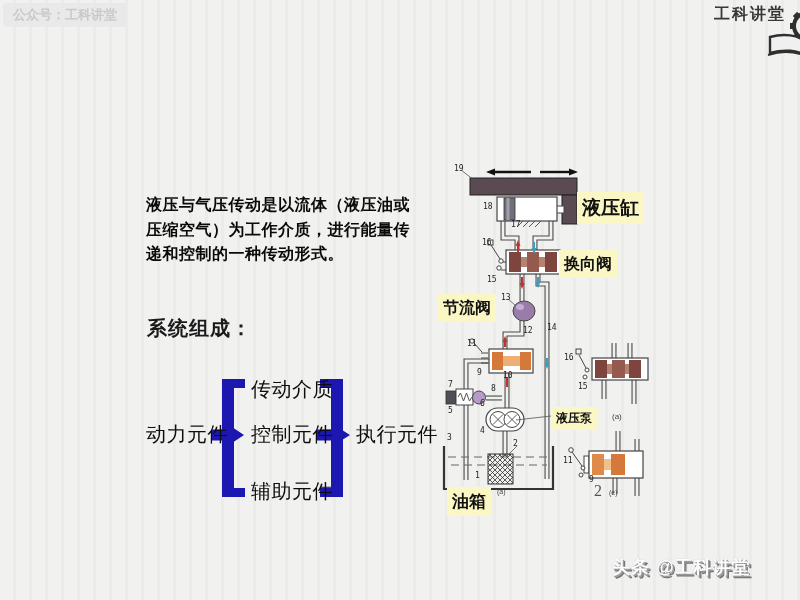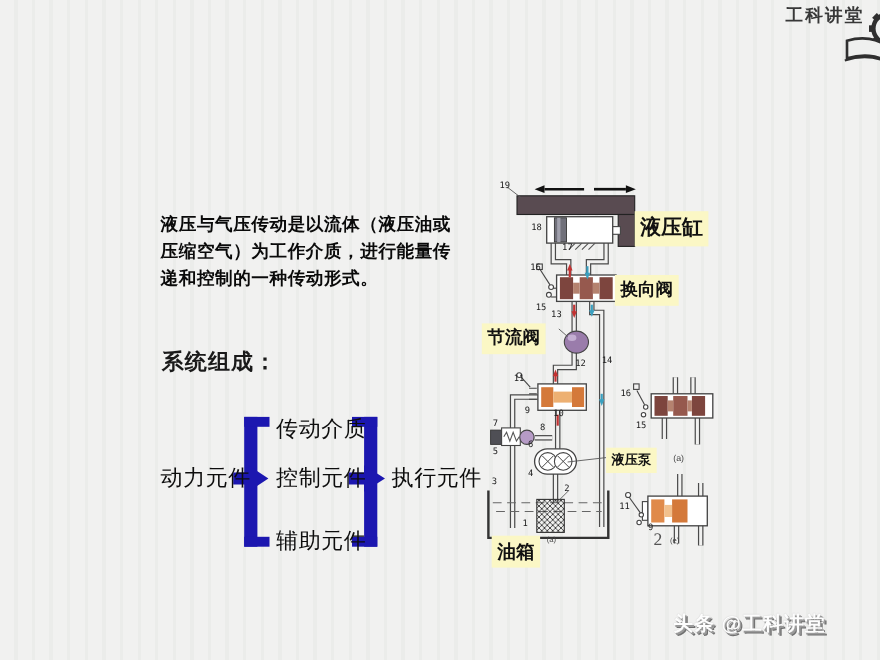--- a/index.html
+++ b/index.html
@@ -40,20 +40,21 @@
   }
   .pipe-o{stroke:#4a4a4a;stroke-width:5;fill:none;}
   .pipe-i{stroke:#f1f1f0;stroke-width:2.8;fill:none;}
   svg{position:absolute;overflow:visible;}
 </style>
 </head>
 <body>
 
 <div class="slide">
 
+  <div class="abs watermark">公众号：工科讲堂</div>
 
   <div class="abs logo">
     <svg width="94" height="56" viewBox="0 0 94 56">
       <g stroke="#2f2f2f" fill="none">
 
         <g stroke-width="6">
           <line x1="57" y1="22" x2="57" y2="5" transform="rotate(0 57 22)"></line>
           <line x1="57" y1="22" x2="57" y2="5" transform="rotate(45 57 22)"></line>
           <line x1="57" y1="22" x2="57" y2="5" transform="rotate(90 57 22)"></line>
           <line x1="57" y1="22" x2="57" y2="5" transform="rotate(135 57 22)"></line>
@@ -271,21 +272,21 @@
   <div class="cap" style="left:594px;top:483px;font-size:16px;color:#555;font-family:'Liberation Serif',serif;">2</div>
   <div class="cap" style="left:609px;top:489px;font-size:7px;">(e)</div>
 
   <div>
     <span class="pnum" style="left:454px;top:165px;">19</span>
     <span class="pnum" style="left:483px;top:203px;">18</span>
     <span class="pnum" style="left:511px;top:221px;">17</span>
     <span class="pnum" style="left:482px;top:239px;">16</span>
     <span class="pnum" style="left:487px;top:276px;">15</span>
     <span class="pnum" style="left:547px;top:288px;margin-top:36px;">14</span>
-    <span class="pnum" style="left:501px;top:282px;text-align:right;">13</span>
+    <span class="pnum" style="left:501px;top:294px;text-align:right;">13</span>
     <span class="pnum" style="left:523px;top:327px;">12</span>
     <span class="pnum" style="left:467px;top:340px;">11</span>
     <span class="pnum" style="left:503px;top:372px;">10</span>
     <span class="pnum" style="left:477px;top:369px;">9</span>
     <span class="pnum" style="left:491px;top:385px;">8</span>
     <span class="pnum" style="left:448px;top:381px;">7</span>
     <span class="pnum" style="left:480px;top:400px;">6</span>
     <span class="pnum" style="left:448px;top:407px;">5</span>
     <span class="pnum" style="left:480px;top:427px;">4</span>
     <span class="pnum" style="left:447px;top:434px;">3</span>

